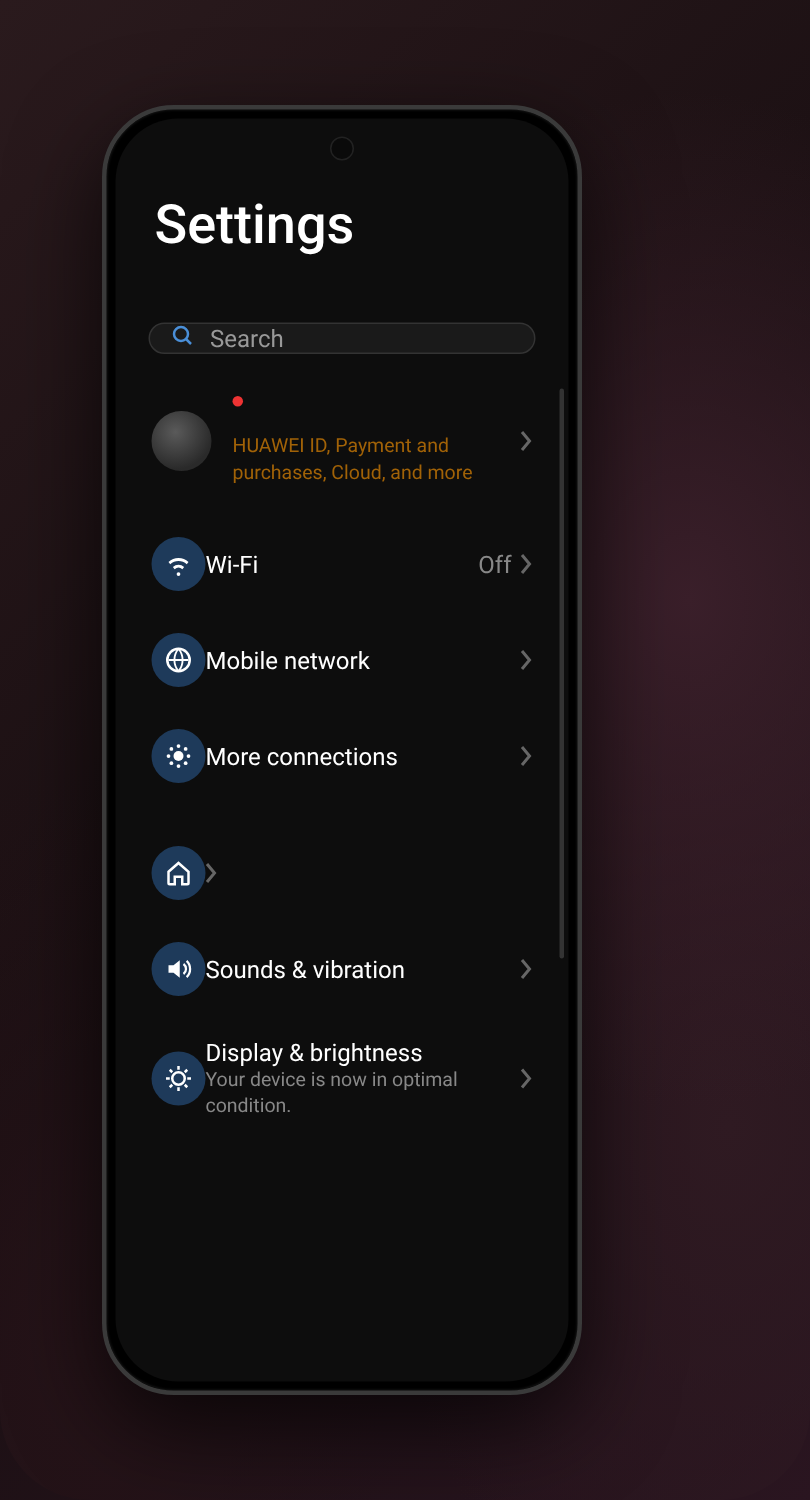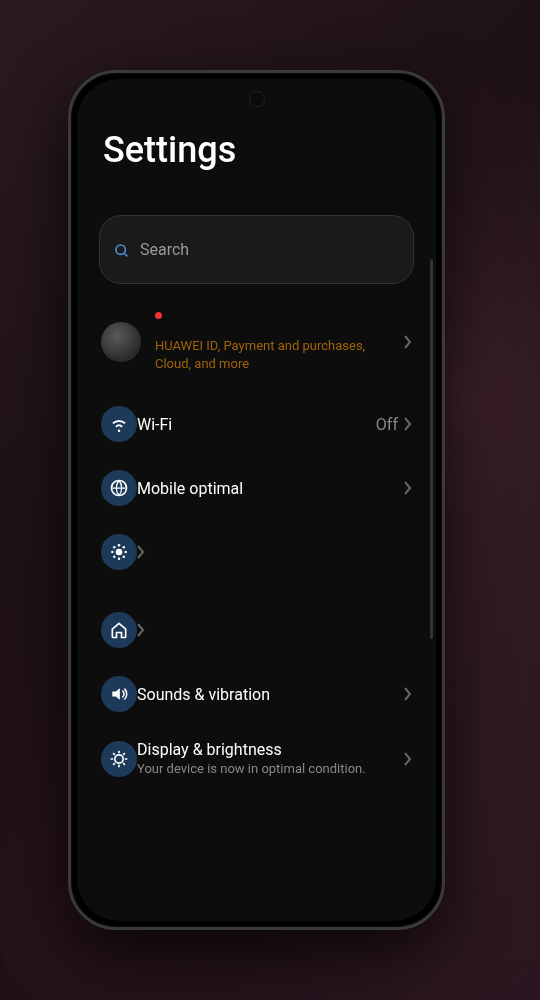--- a/index.html
+++ b/index.html
@@ -21,21 +21,21 @@
       position: absolute;
       inset: 0;
       background: radial-gradient(ellipse at 85% 40%, #3a1f2a 0%, transparent 40%),
                   radial-gradient(ellipse at 90% 75%, #2f1a22 0%, transparent 35%),
                   radial-gradient(ellipse at 10% 90%, #251318 0%, transparent 30%);
     }
     .phone {
       position: absolute;
       left: 68px;
       top: 70px;
-      width: 377px;
+      width: 320px;
       height: 860px;
       background: #000;
       border-radius: 48px;
       border: 3px solid #3a3a3a;
       box-shadow: 0 20px 60px rgba(0,0,0,0.7), inset 0 0 2px rgba(255,255,255,0.15);
       overflow: hidden;
     }
     .phone::before {
       content: '';
       position: absolute;
@@ -68,26 +68,26 @@
     }
     .title {
       color: #fff;
       font-size: 36px;
       font-weight: 500;
       margin-left: 4px;
       margin-bottom: 44px;
     }
     .search-box {
       display: flex;
-      align-items: flex-end;
+      align-items: flex-start;
       gap: 10px;
       background: #1a1a1a;
       border: 1px solid #333;
       border-radius: 22px;
-      padding: 24px 14px;
+      padding: 0 14px;
       margin-bottom: 22px;
     }
     .search-icon {
       width: 16px;
       height: 16px;
       flex-shrink: 0;
     }
     .search-placeholder {
       color: #999;
       font-size: 16px;
@@ -241,41 +241,44 @@
 
 
       <div class="item">
         <div class="icon-circle">
           <svg viewBox="0 0 24 24" fill="#fff">
               <circle cx="12" cy="12" r="9" fill="none" stroke="#fff" stroke-width="2"></circle>
               <path d="M12 3a14 14 0 010 18M12 3a14 14 0 000 18M4 12h16" fill="none" stroke="#fff" stroke-width="1.5"></path>
             </svg>
         </div>
         <div class="item-text">
-            <div class="item-label">Mobile optimal</div>
+            <div class="item-label">Mobile network</div>
           </div>
         <svg class="chevron" width="8" height="14" viewBox="0 0 8 14" fill="none" stroke="currentColor" stroke-width="2">
             <path d="M1 1l5 6-5 6"></path>
           </svg>
       </div>
 
       <div class="item">
         <div class="icon-circle">
           <svg viewBox="0 0 24 24" fill="#fff">
               <circle cx="12" cy="12" r="4"></circle>
               <circle cx="12" cy="4" r="1.5"></circle>
               <circle cx="12" cy="20" r="1.5"></circle>
               <circle cx="4" cy="12" r="1.5"></circle>
               <circle cx="20" cy="12" r="1.5"></circle>
               <circle cx="6.3" cy="6.3" r="1.5"></circle>
               <circle cx="17.7" cy="6.3" r="1.5"></circle>
               <circle cx="6.3" cy="17.7" r="1.5"></circle>
               <circle cx="17.7" cy="17.7" r="1.5"></circle>
             </svg>
         </div>
+        <div class="item-text">
+            <div class="item-label">More connections</div>
+          </div>
         <svg class="chevron" width="8" height="14" viewBox="0 0 8 14" fill="none" stroke="currentColor" stroke-width="2">
             <path d="M1 1l5 6-5 6"></path>
           </svg>
       </div>
 
       <div class="group-gap"></div>
 
       <div class="item">
         <div class="icon-circle">
           <svg viewBox="0 0 24 24" fill="none" stroke="#fff" stroke-width="2">

